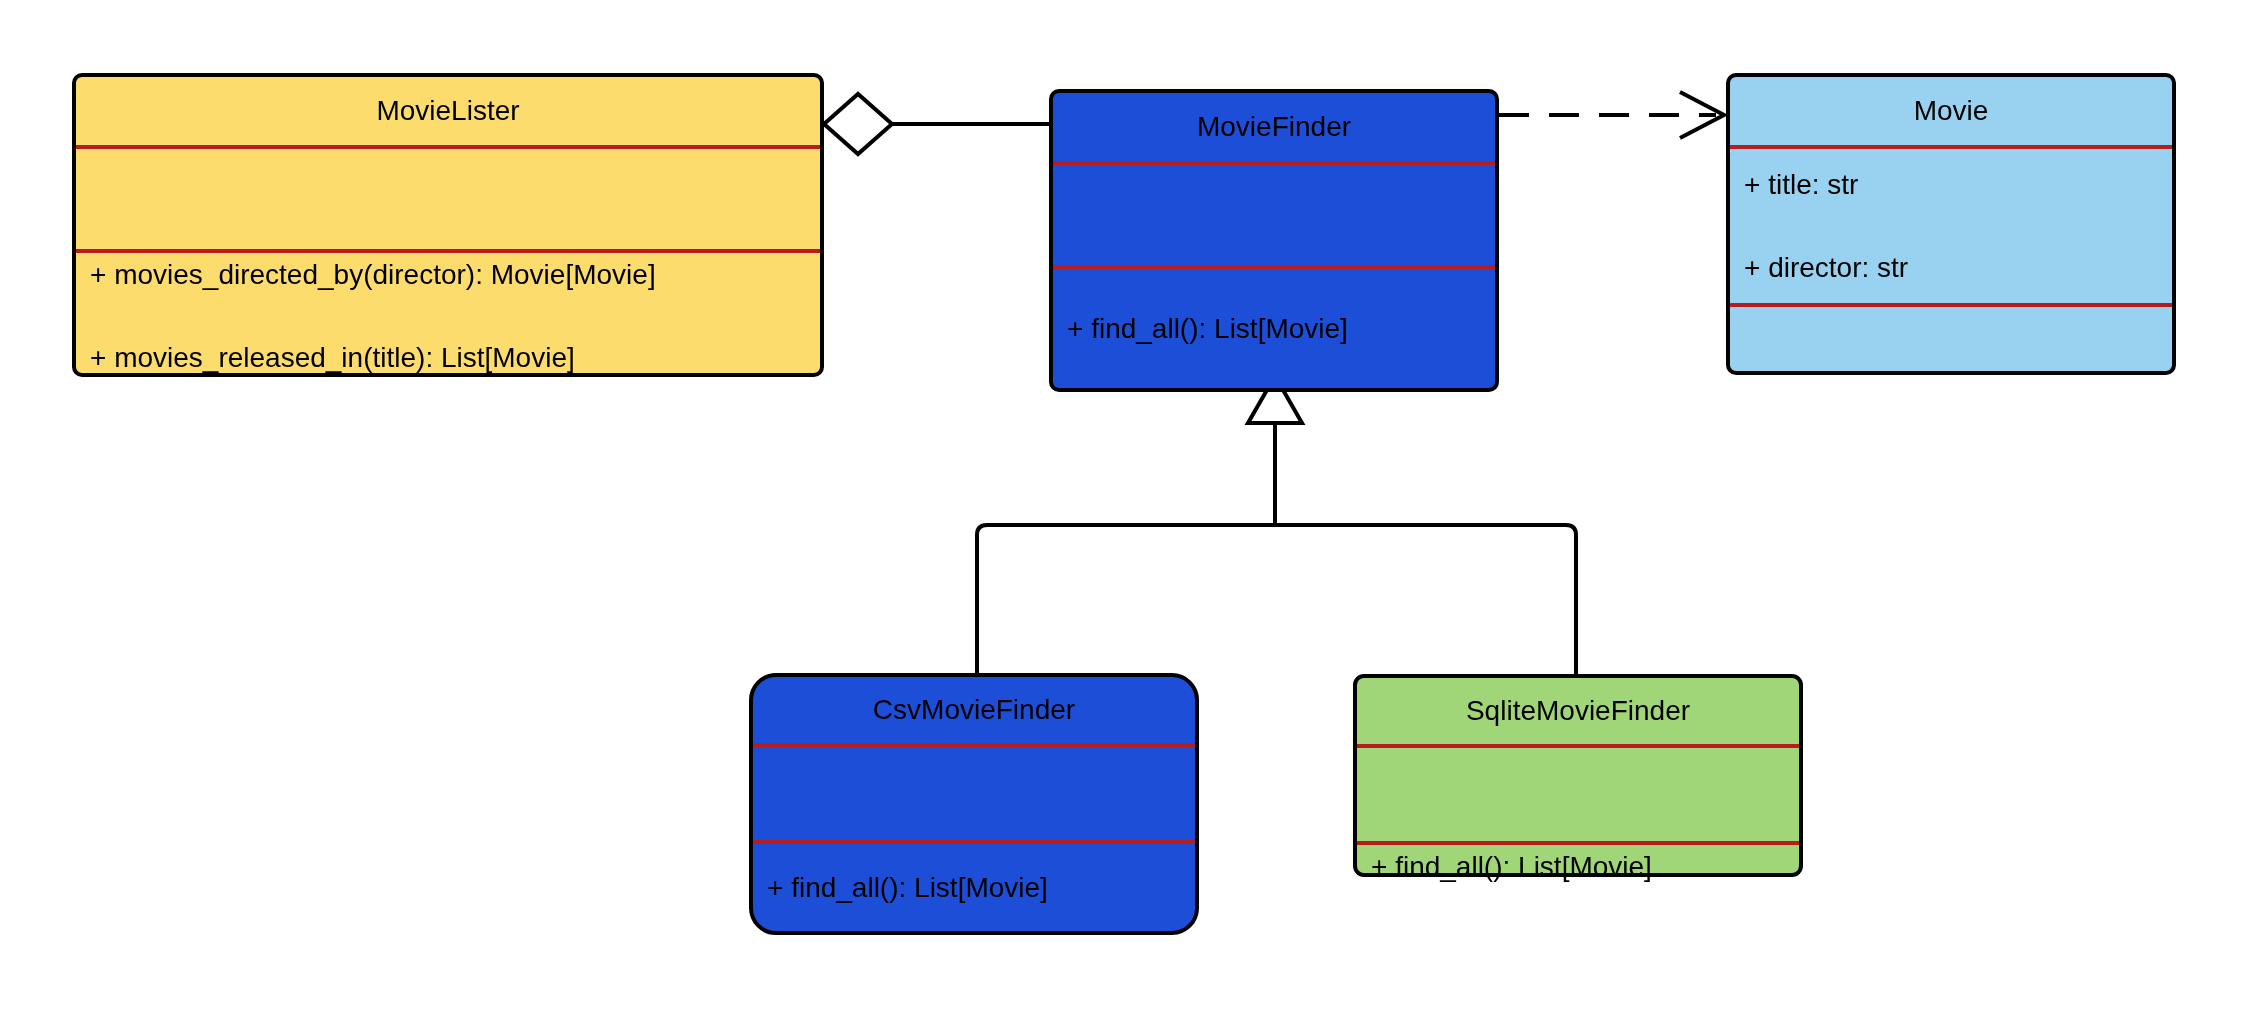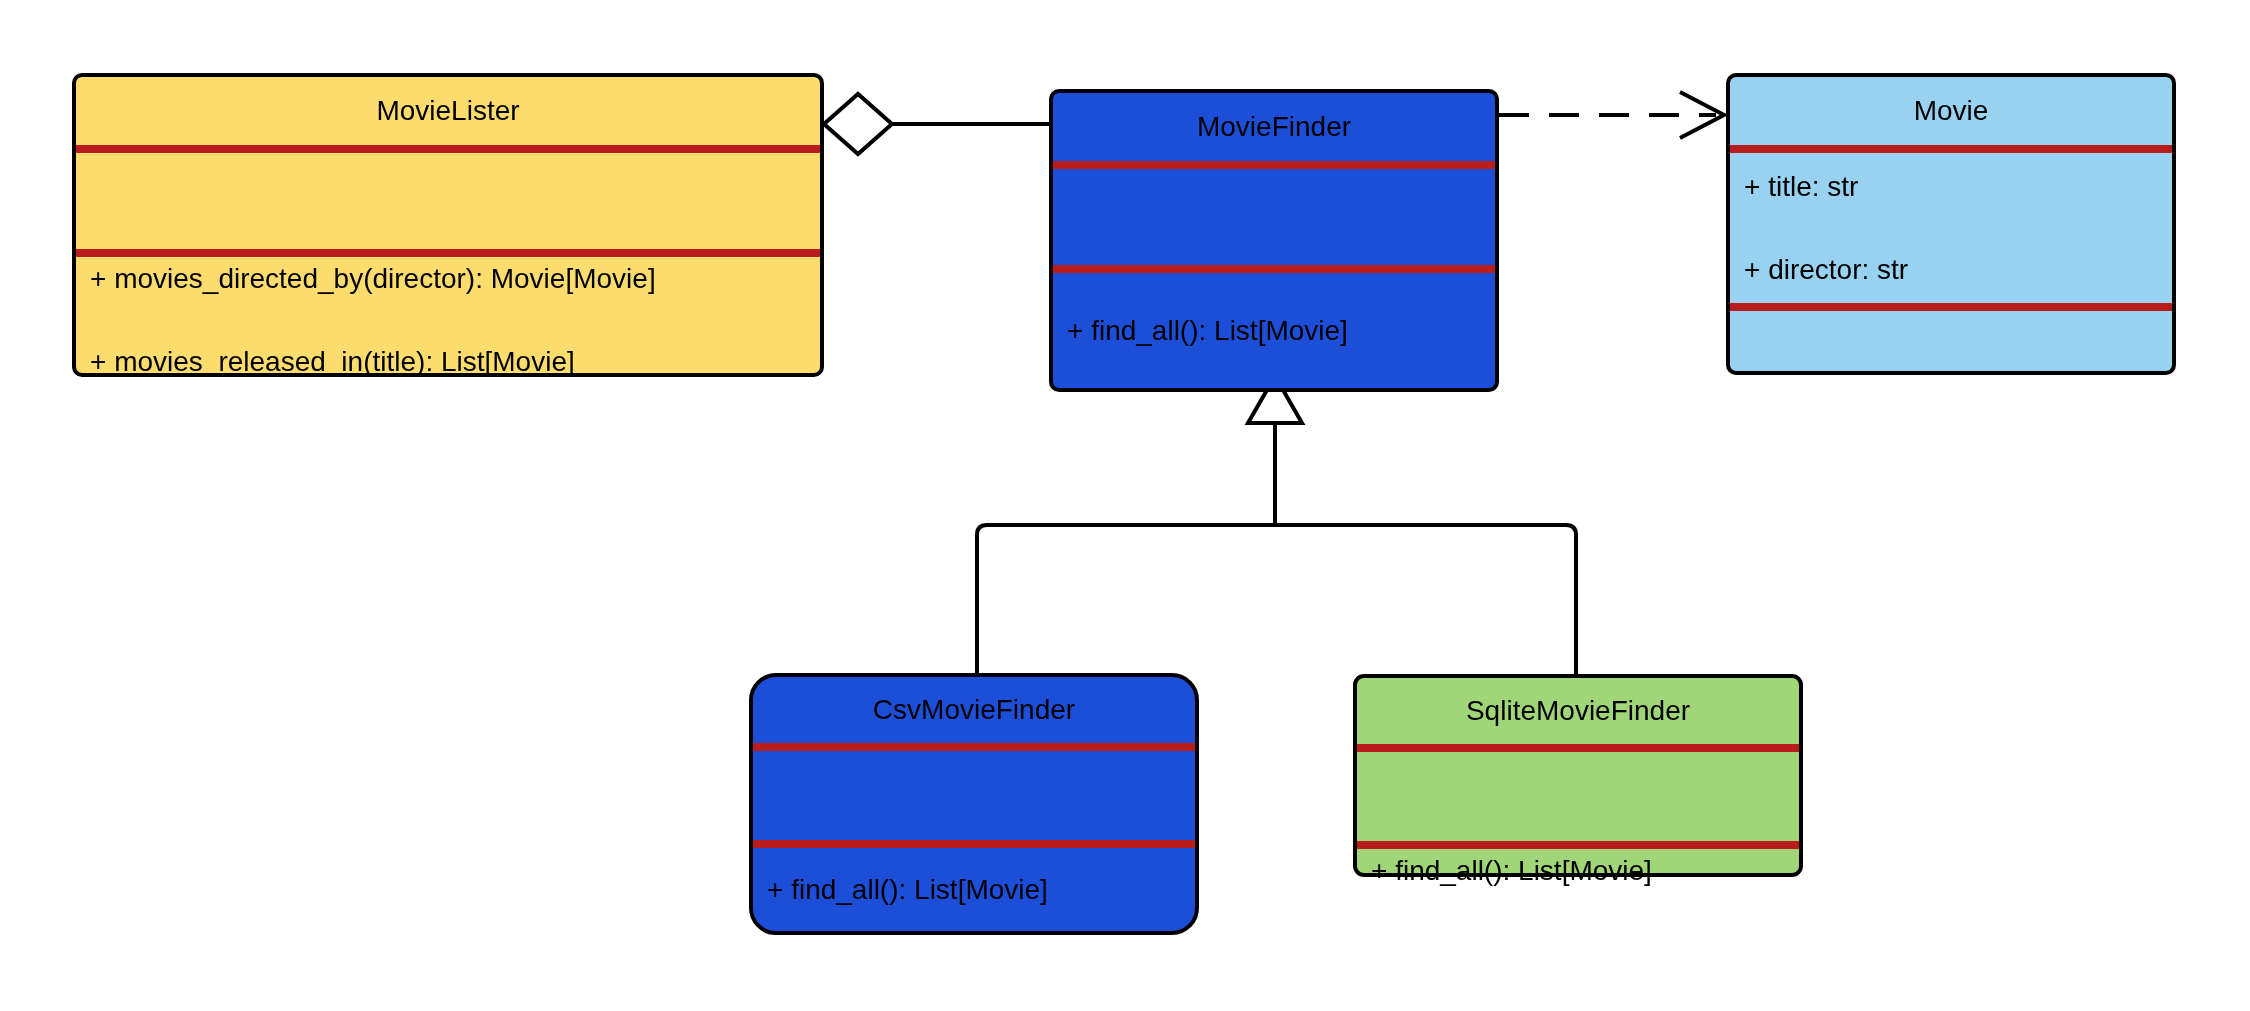--- a/index.html
+++ b/index.html
@@ -29,21 +29,21 @@
     border-radius: 10px;
     display: flex;
     flex-direction: column;
     color: #000000;
   }
   .compartment {
     box-sizing: border-box;
     flex: 0 0 auto;
   }
   .compartment + .compartment {
-    border-top: 8px solid #b91c1c;
+    border-top: 4px solid #b91c1c;
     gap: 40px;
   }
   .compartment.title {
     display: flex;
     align-items: center;
     justify-content: center;
     font-size: 28px;
   }
   .compartment.members {
     display: flex;

